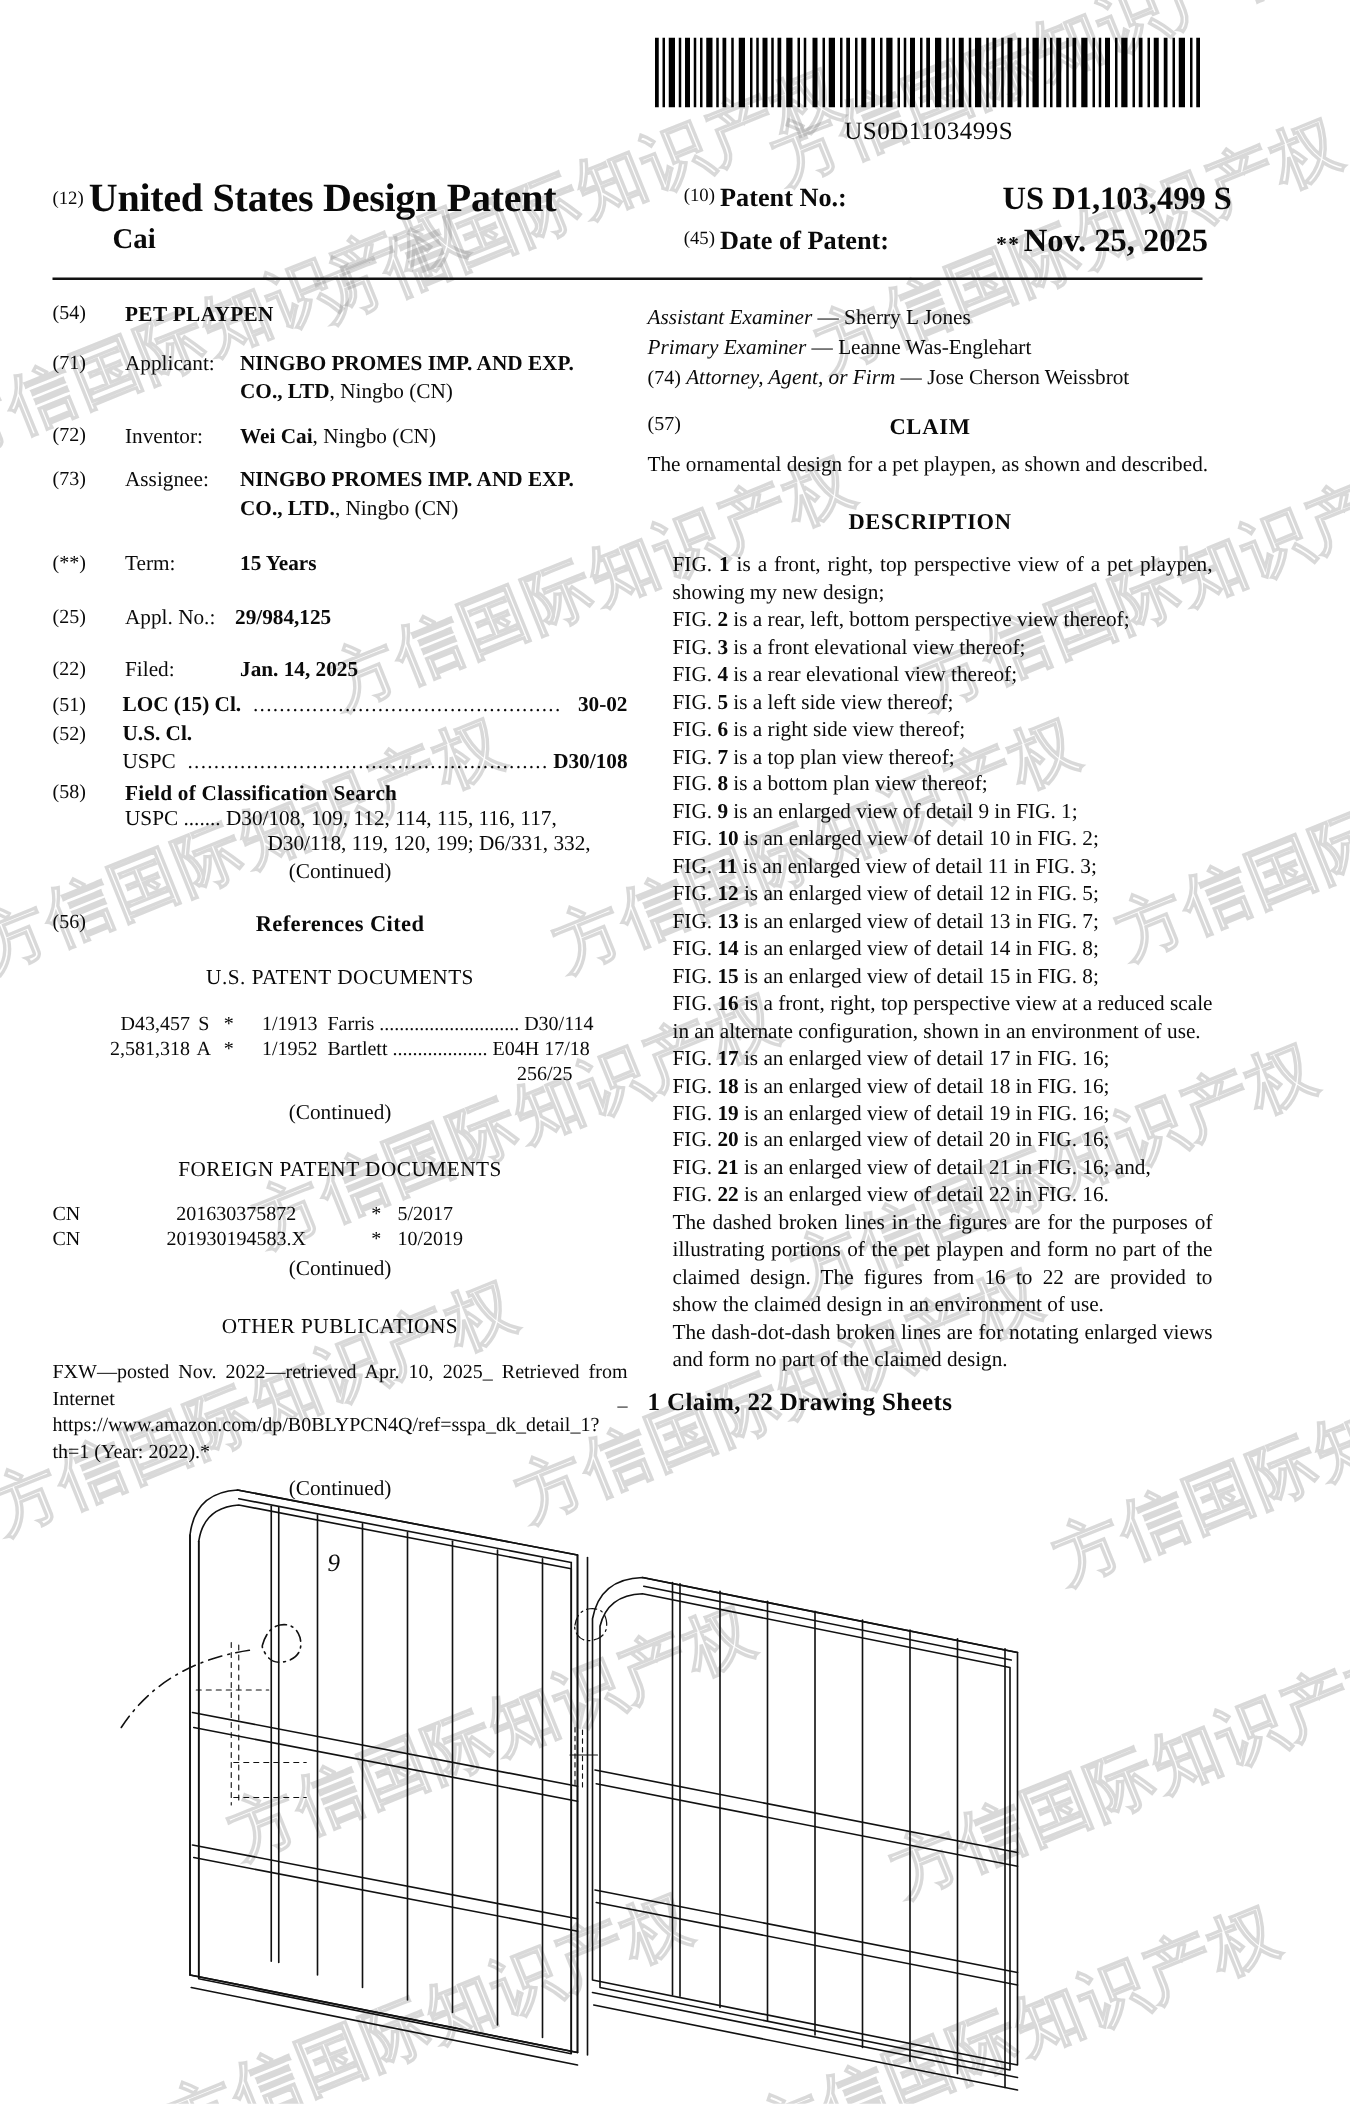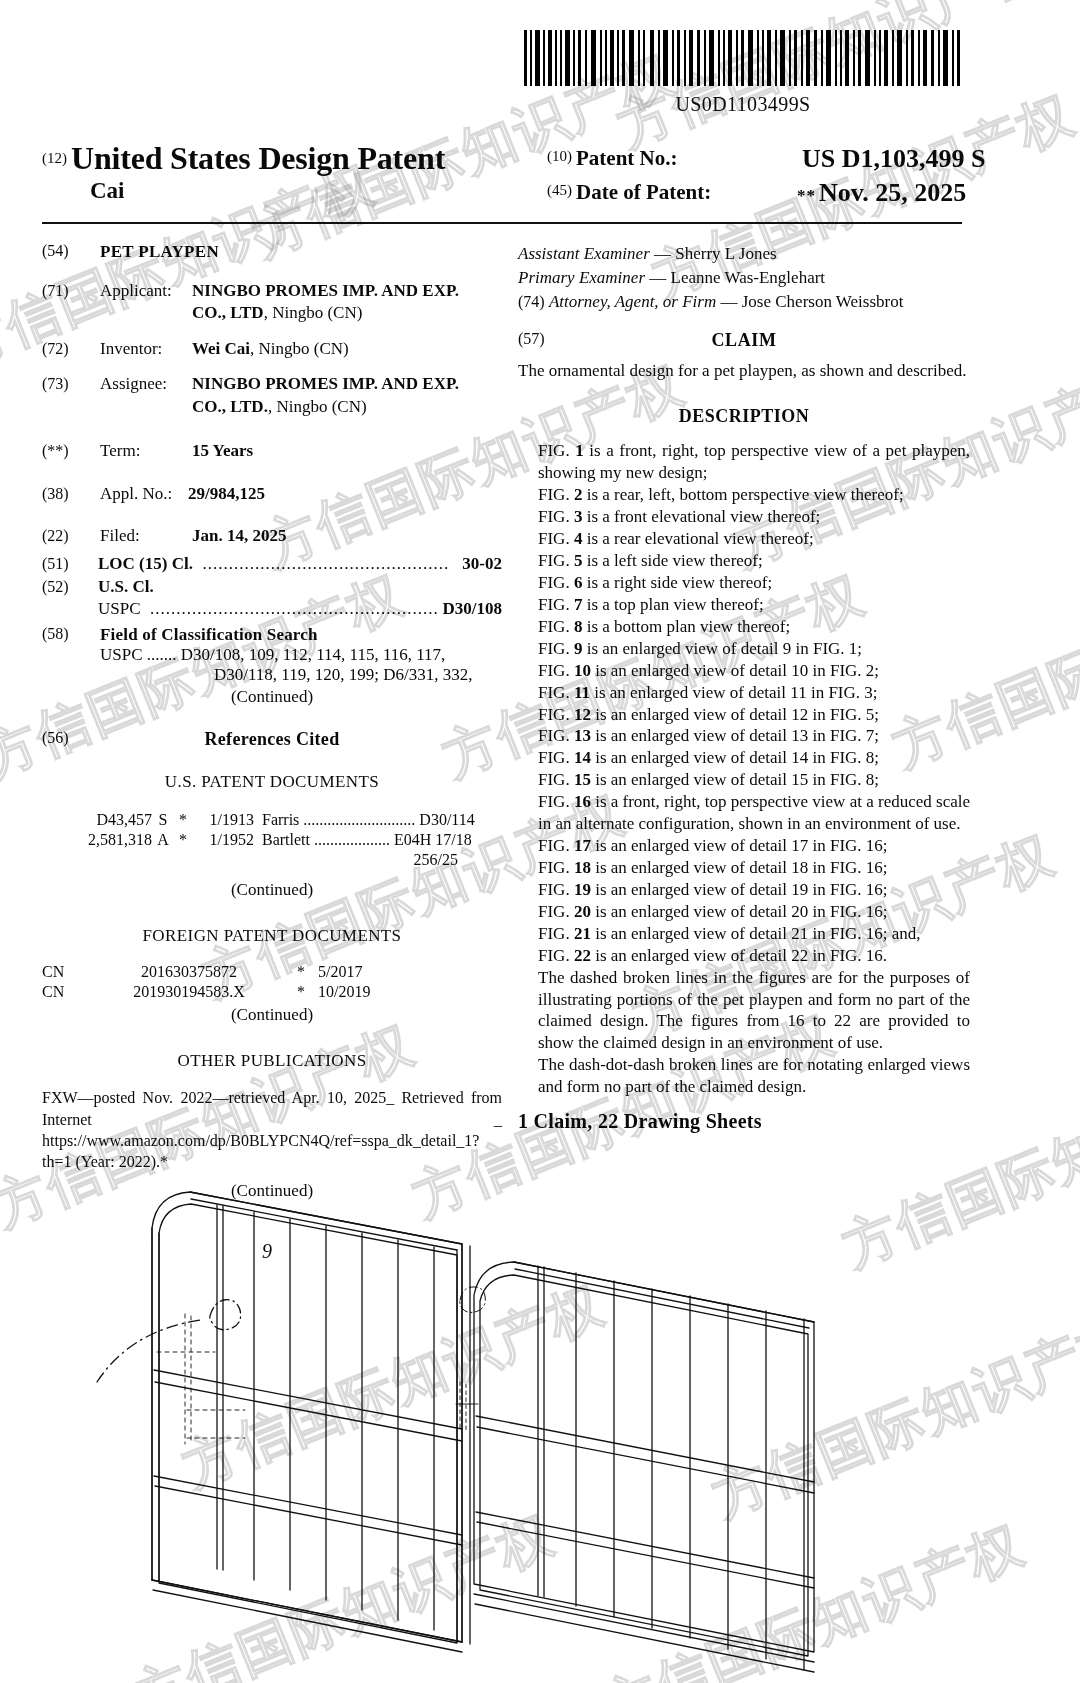--- a/index.html
+++ b/index.html
@@ -279,21 +279,21 @@
       </div>
     </div>
 
     <div class="biblio-row" style="margin-top:22px">
       <span class="bcode">(**)</span>
       <span class="blabel">Term:</span>
       <div class="bvalue">15 Years</div>
     </div>
 
     <div class="biblio-row" style="margin-top:20px">
-      <span class="bcode">(38)</span>
+      <span class="bcode">(25)</span>
       <span class="blabel">Appl. No.:</span>
       <div class="bvalue" style="margin-left:146px">29/984,125</div>
     </div>
 
     <div class="biblio-row tight" style="margin-top:20px">
       <span class="bcode">(22)</span>
       <span class="blabel">Filed:</span>
       <div class="bvalue">Jan. 14, 2025</div>
     </div>
 

